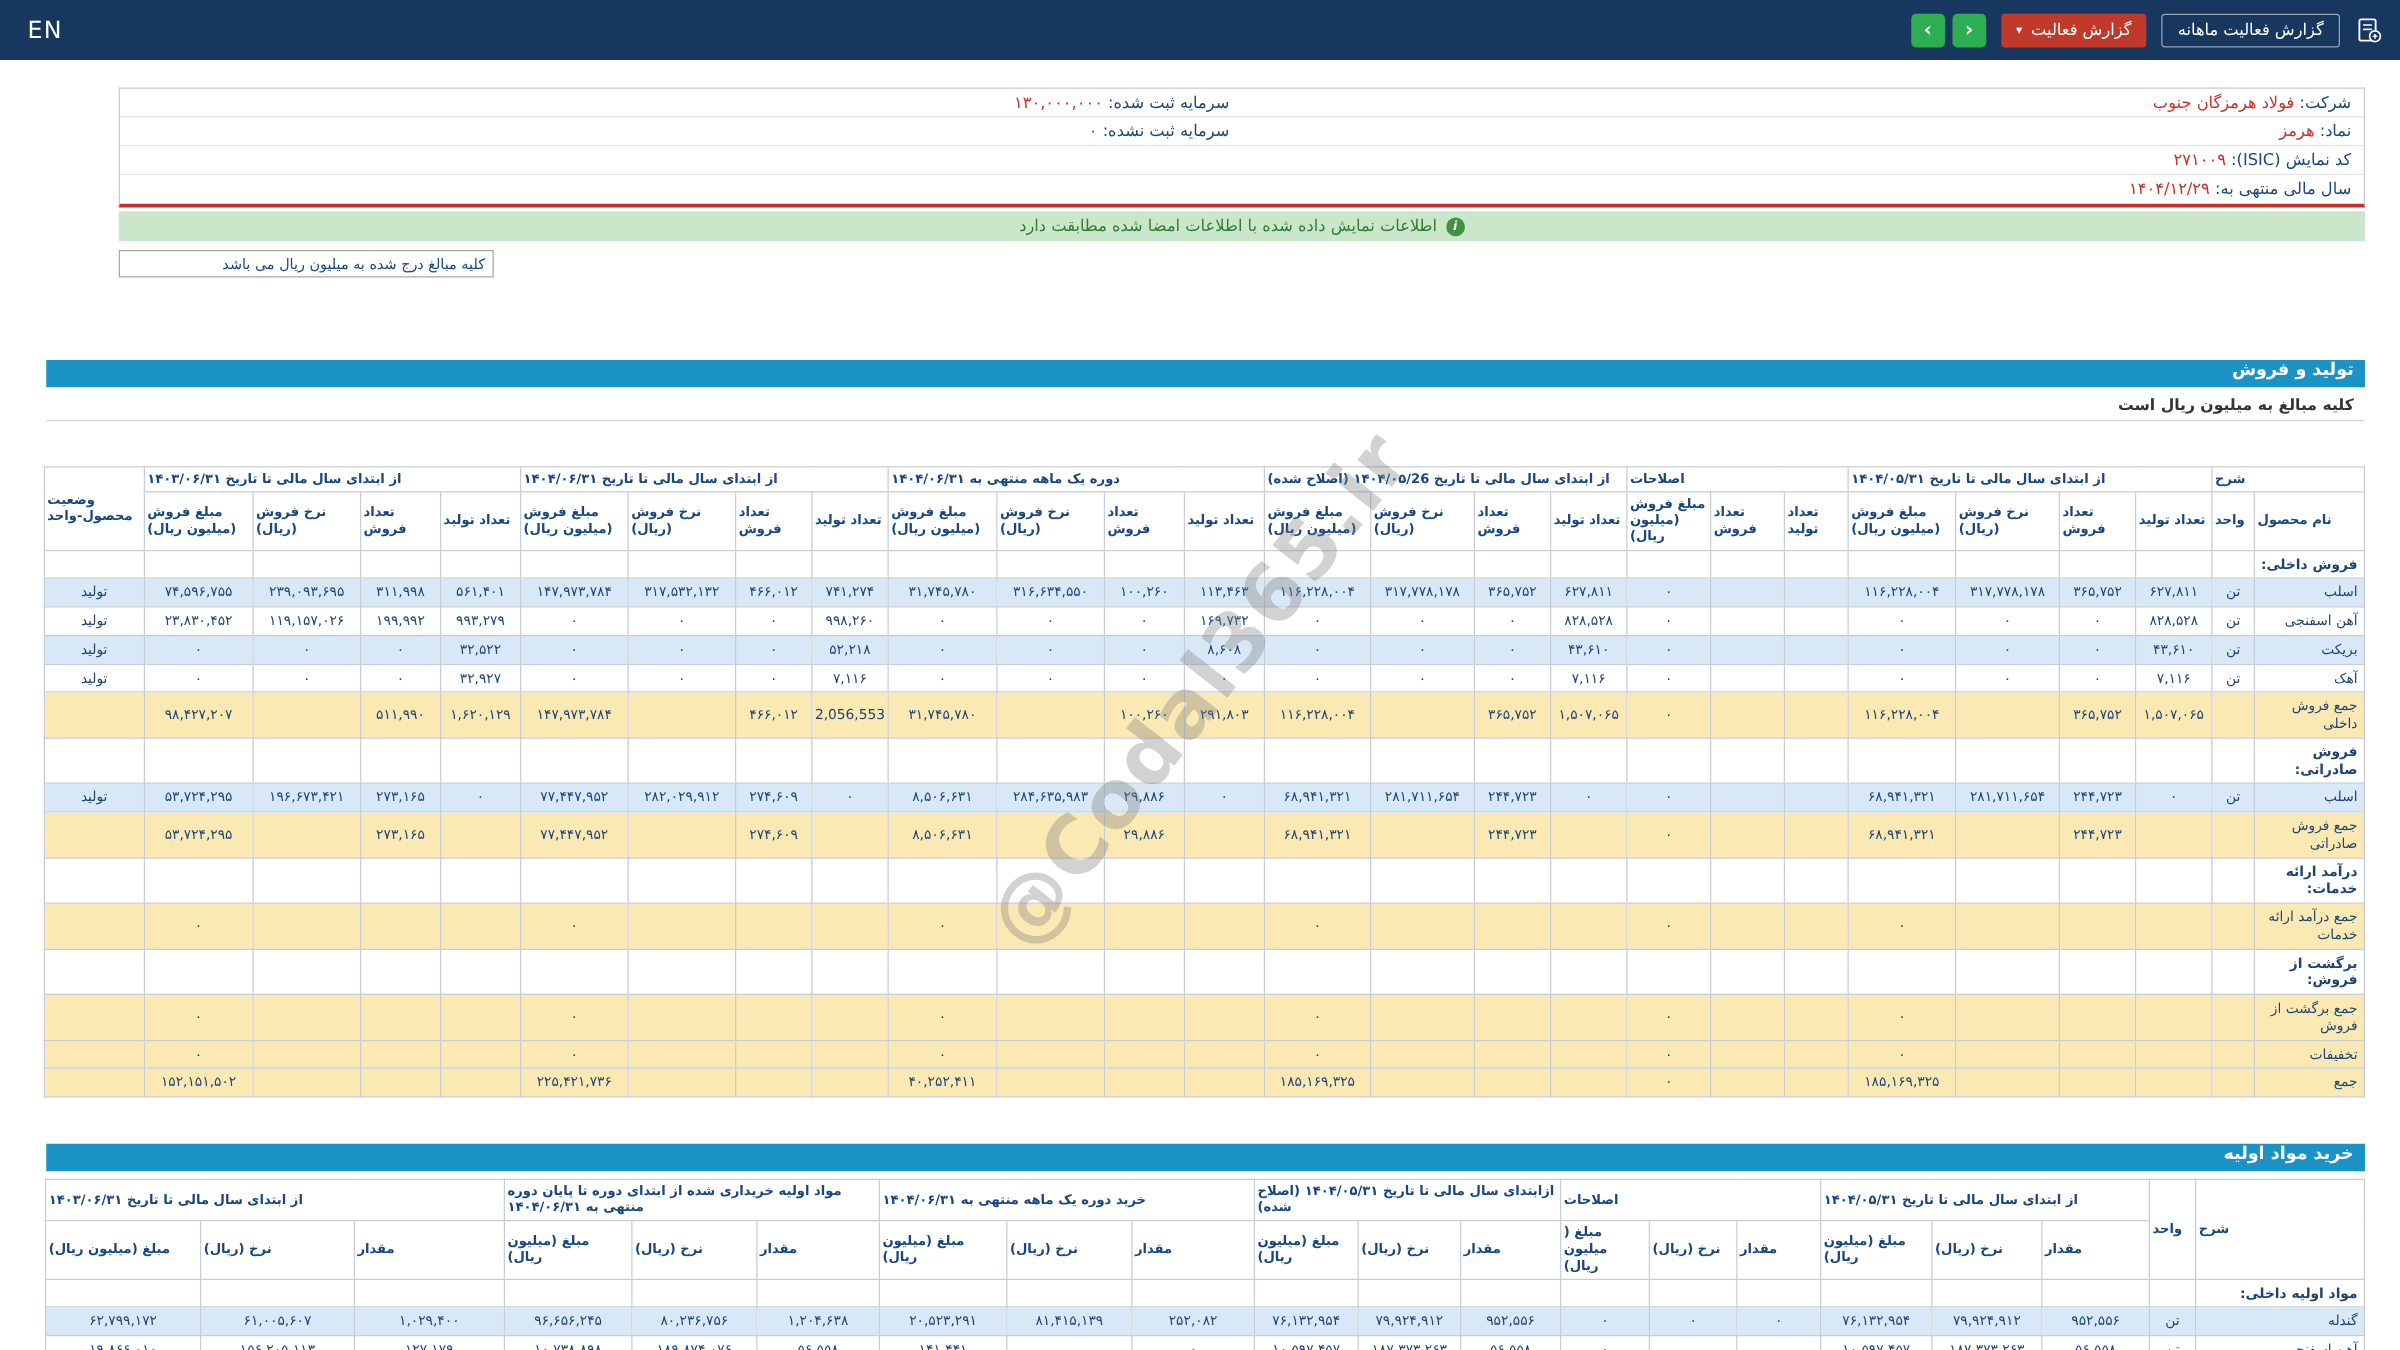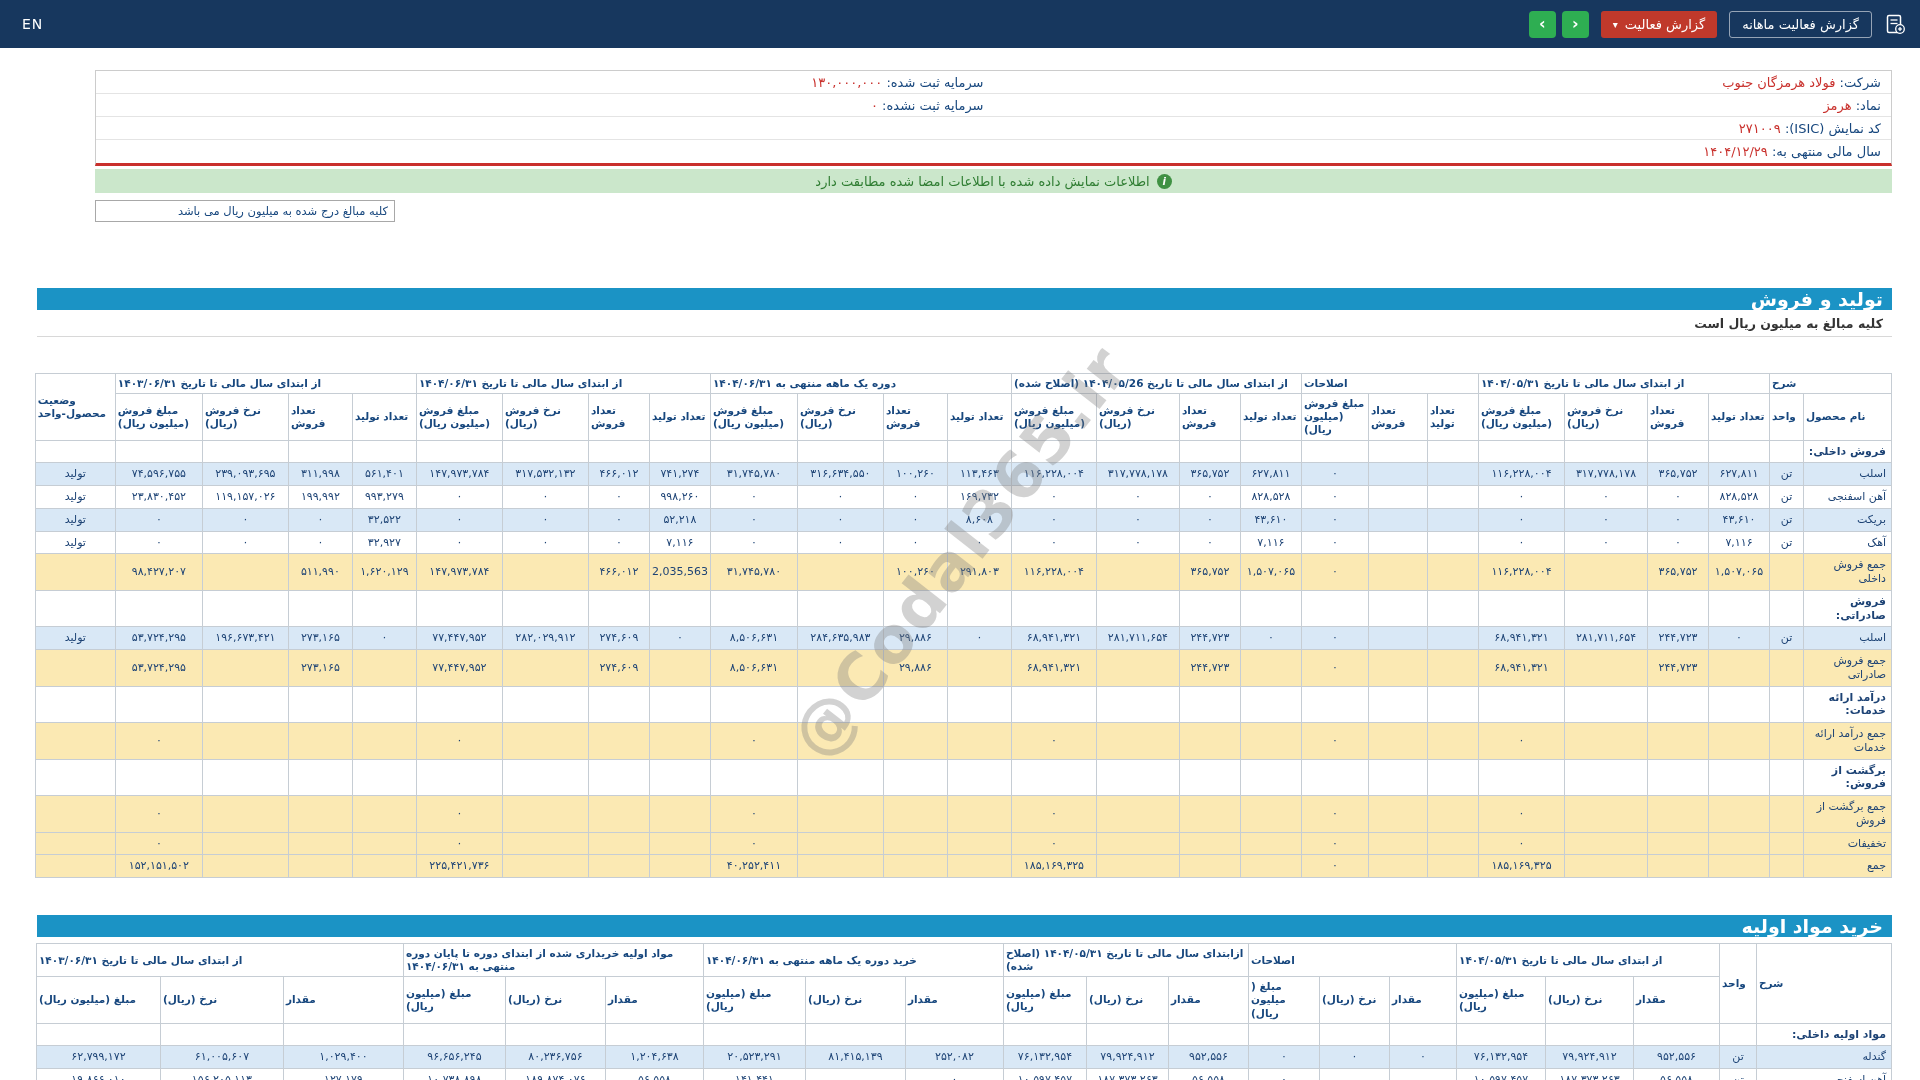--- a/index.html
+++ b/index.html
@@ -10,38 +10,38 @@
 
   
   .topbar{position:absolute;top:0;left:0;right:0;height:48px;background:#17375e;display:flex;align-items:center;justify-content:space-between;padding:0 14px 0 22px}
   .topbar-group{display:flex;align-items:center;gap:12px}
   .report-icon{display:flex;align-items:center}
   .title-box{color:#fff;font-size:13px;border:1px solid rgba(255,255,255,.55);padding:5px 12px;border-radius:3px;white-space:nowrap}
   .red-btn{background:#c0392b;color:#fff;font-size:13px;border:none;padding:6px 12px;border-radius:3px;display:flex;align-items:center;gap:7px;cursor:pointer;font-family:inherit;white-space:nowrap}
   .red-btn .caret{font-size:10px}
   .arrows{display:flex;gap:6px;margin-inline-start:52px}
   .arrow-btn{width:27px;height:27px;background:#2eae52;color:#fff;border:none;border-radius:4px;font-size:16px;font-weight:bold;cursor:pointer;line-height:1;display:flex;align-items:center;justify-content:center;font-family:inherit}
-  .en{color:#fff;font-size:14px;text-decoration:none;letter-spacing:1px}
+  .en{color:#fff;font-size:19px;text-decoration:none;letter-spacing:1px}
 
   
   .info-box{position:absolute;top:70px;right:28px;width:1797px;border:1px solid #ccc;border-bottom:3px solid #c9302c;background:#fff}
   .info-row{display:flex;border-bottom:1px solid #e4e4e4;height:23px;align-items:center;font-size:13px}
   .info-row:last-child{border-bottom:none}
   .info-cell{width:50%;padding:0 10px;white-space:nowrap;color:#17477e;overflow:hidden}
   .info-cell .red{color:#c9302c}
 
   
   .notice{position:absolute;top:169px;right:28px;width:1797px;height:24px;background:#cbe7cb;display:flex;align-items:center;justify-content:center;gap:7px;font-size:13px;color:#2f7d32}
   .i-icon{width:15px;height:15px;border-radius:50%;background:#3f9143;color:#fff;font-size:10px;display:flex;align-items:center;justify-content:center;font-weight:bold;font-style:italic}
 
   
   .unit-note{position:absolute;top:200px;left:95px;width:300px;height:22px;border:1px solid #a8a8a8;font-size:11.5px;color:#17477e;display:flex;align-items:center;padding:0 6px;background:#fff}
 
   
-  .section-bar{position:absolute;right:28px;width:1855px;height:22px;background:#1b93c5;color:#fff;font-size:19px;font-weight:bold;display:flex;align-items:flex-start;padding:0 9px}
+  .section-bar{position:absolute;right:28px;width:1855px;height:22px;background:#1b93c5;color:#fff;font-size:14px;font-weight:bold;display:flex;align-items:flex-start;padding:0 9px}
   #bar1{top:288px}
   #bar2{top:915px}
   .section-note{position:absolute;top:310px;right:28px;width:1855px;height:27px;border-bottom:1px solid #d8d8d8;font-size:12.5px;font-weight:bold;color:#333;display:flex;align-items:center;padding:0 9px;background:#fff}
 
   
   .tbl{position:absolute;right:28px;width:1855px;border-collapse:collapse;table-layout:fixed;background:#fff;border:1px solid #b9c3cc}
   #table1{top:373px}
   #table2{top:943px}
   .tbl th,.tbl td{border:1px solid #c6cdd4;overflow:hidden;vertical-align:middle}
   .tbl th{font-size:10.5px;font-weight:bold;color:#17477e;padding:3px 2px;text-align:left;background:#fff;line-height:1.25}
@@ -338,21 +338,21 @@
           <td class="num"></td>
           <td class="num">۰</td>
           <td class="num">۱,۵۰۷,۰۶۵</td>
           <td class="num">۳۶۵,۷۵۲</td>
           <td class="num"></td>
           <td class="num">۱۱۶,۲۲۸,۰۰۴</td>
           <td class="num">۲۹۱,۸۰۳</td>
           <td class="num">۱۰۰,۲۶۰</td>
           <td class="num"></td>
           <td class="num">۳۱,۷۴۵,۷۸۰</td>
-          <td class="num">2,035,563</td>
+          <td class="num">2,056,553</td>
           <td class="num">۴۶۶,۰۱۲</td>
           <td class="num"></td>
           <td class="num">۱۴۷,۹۷۳,۷۸۴</td>
           <td class="num">۱,۶۲۰,۱۲۹</td>
           <td class="num">۵۱۱,۹۹۰</td>
           <td class="num"></td>
           <td class="num">۹۸,۴۲۷,۲۰۷</td>
           <td class="status"></td>
         </tr>
         <tr class="section-row">

